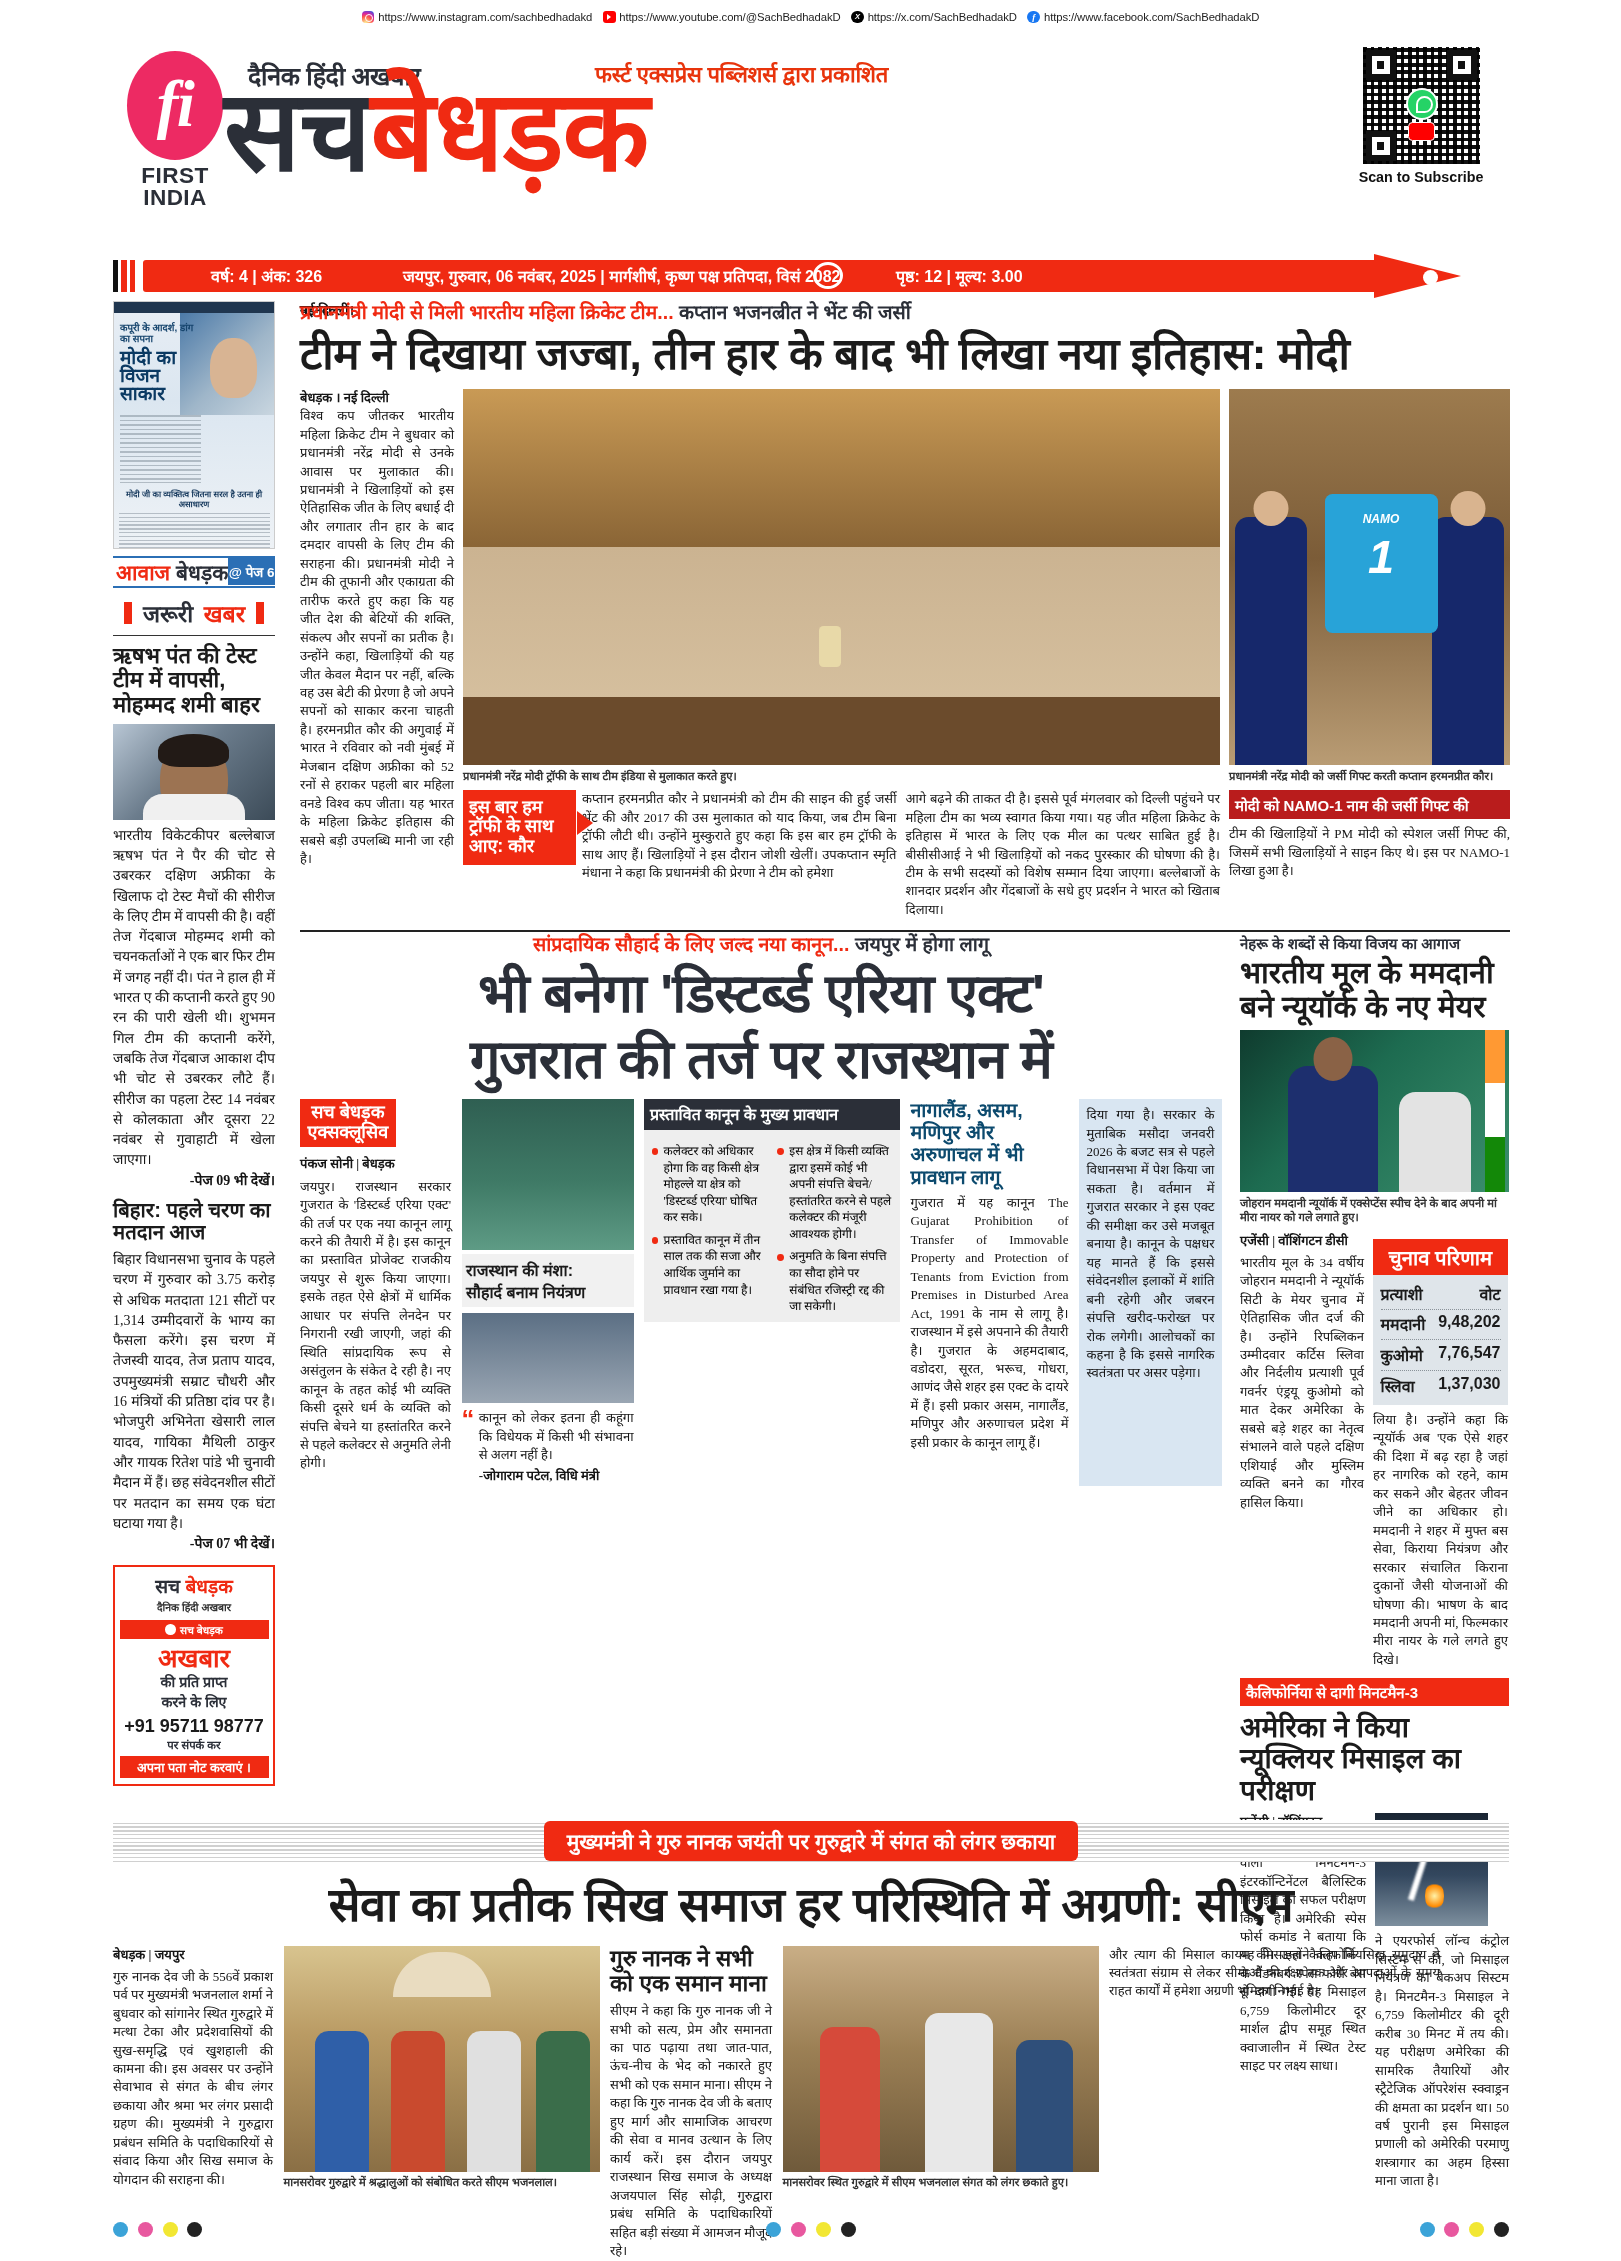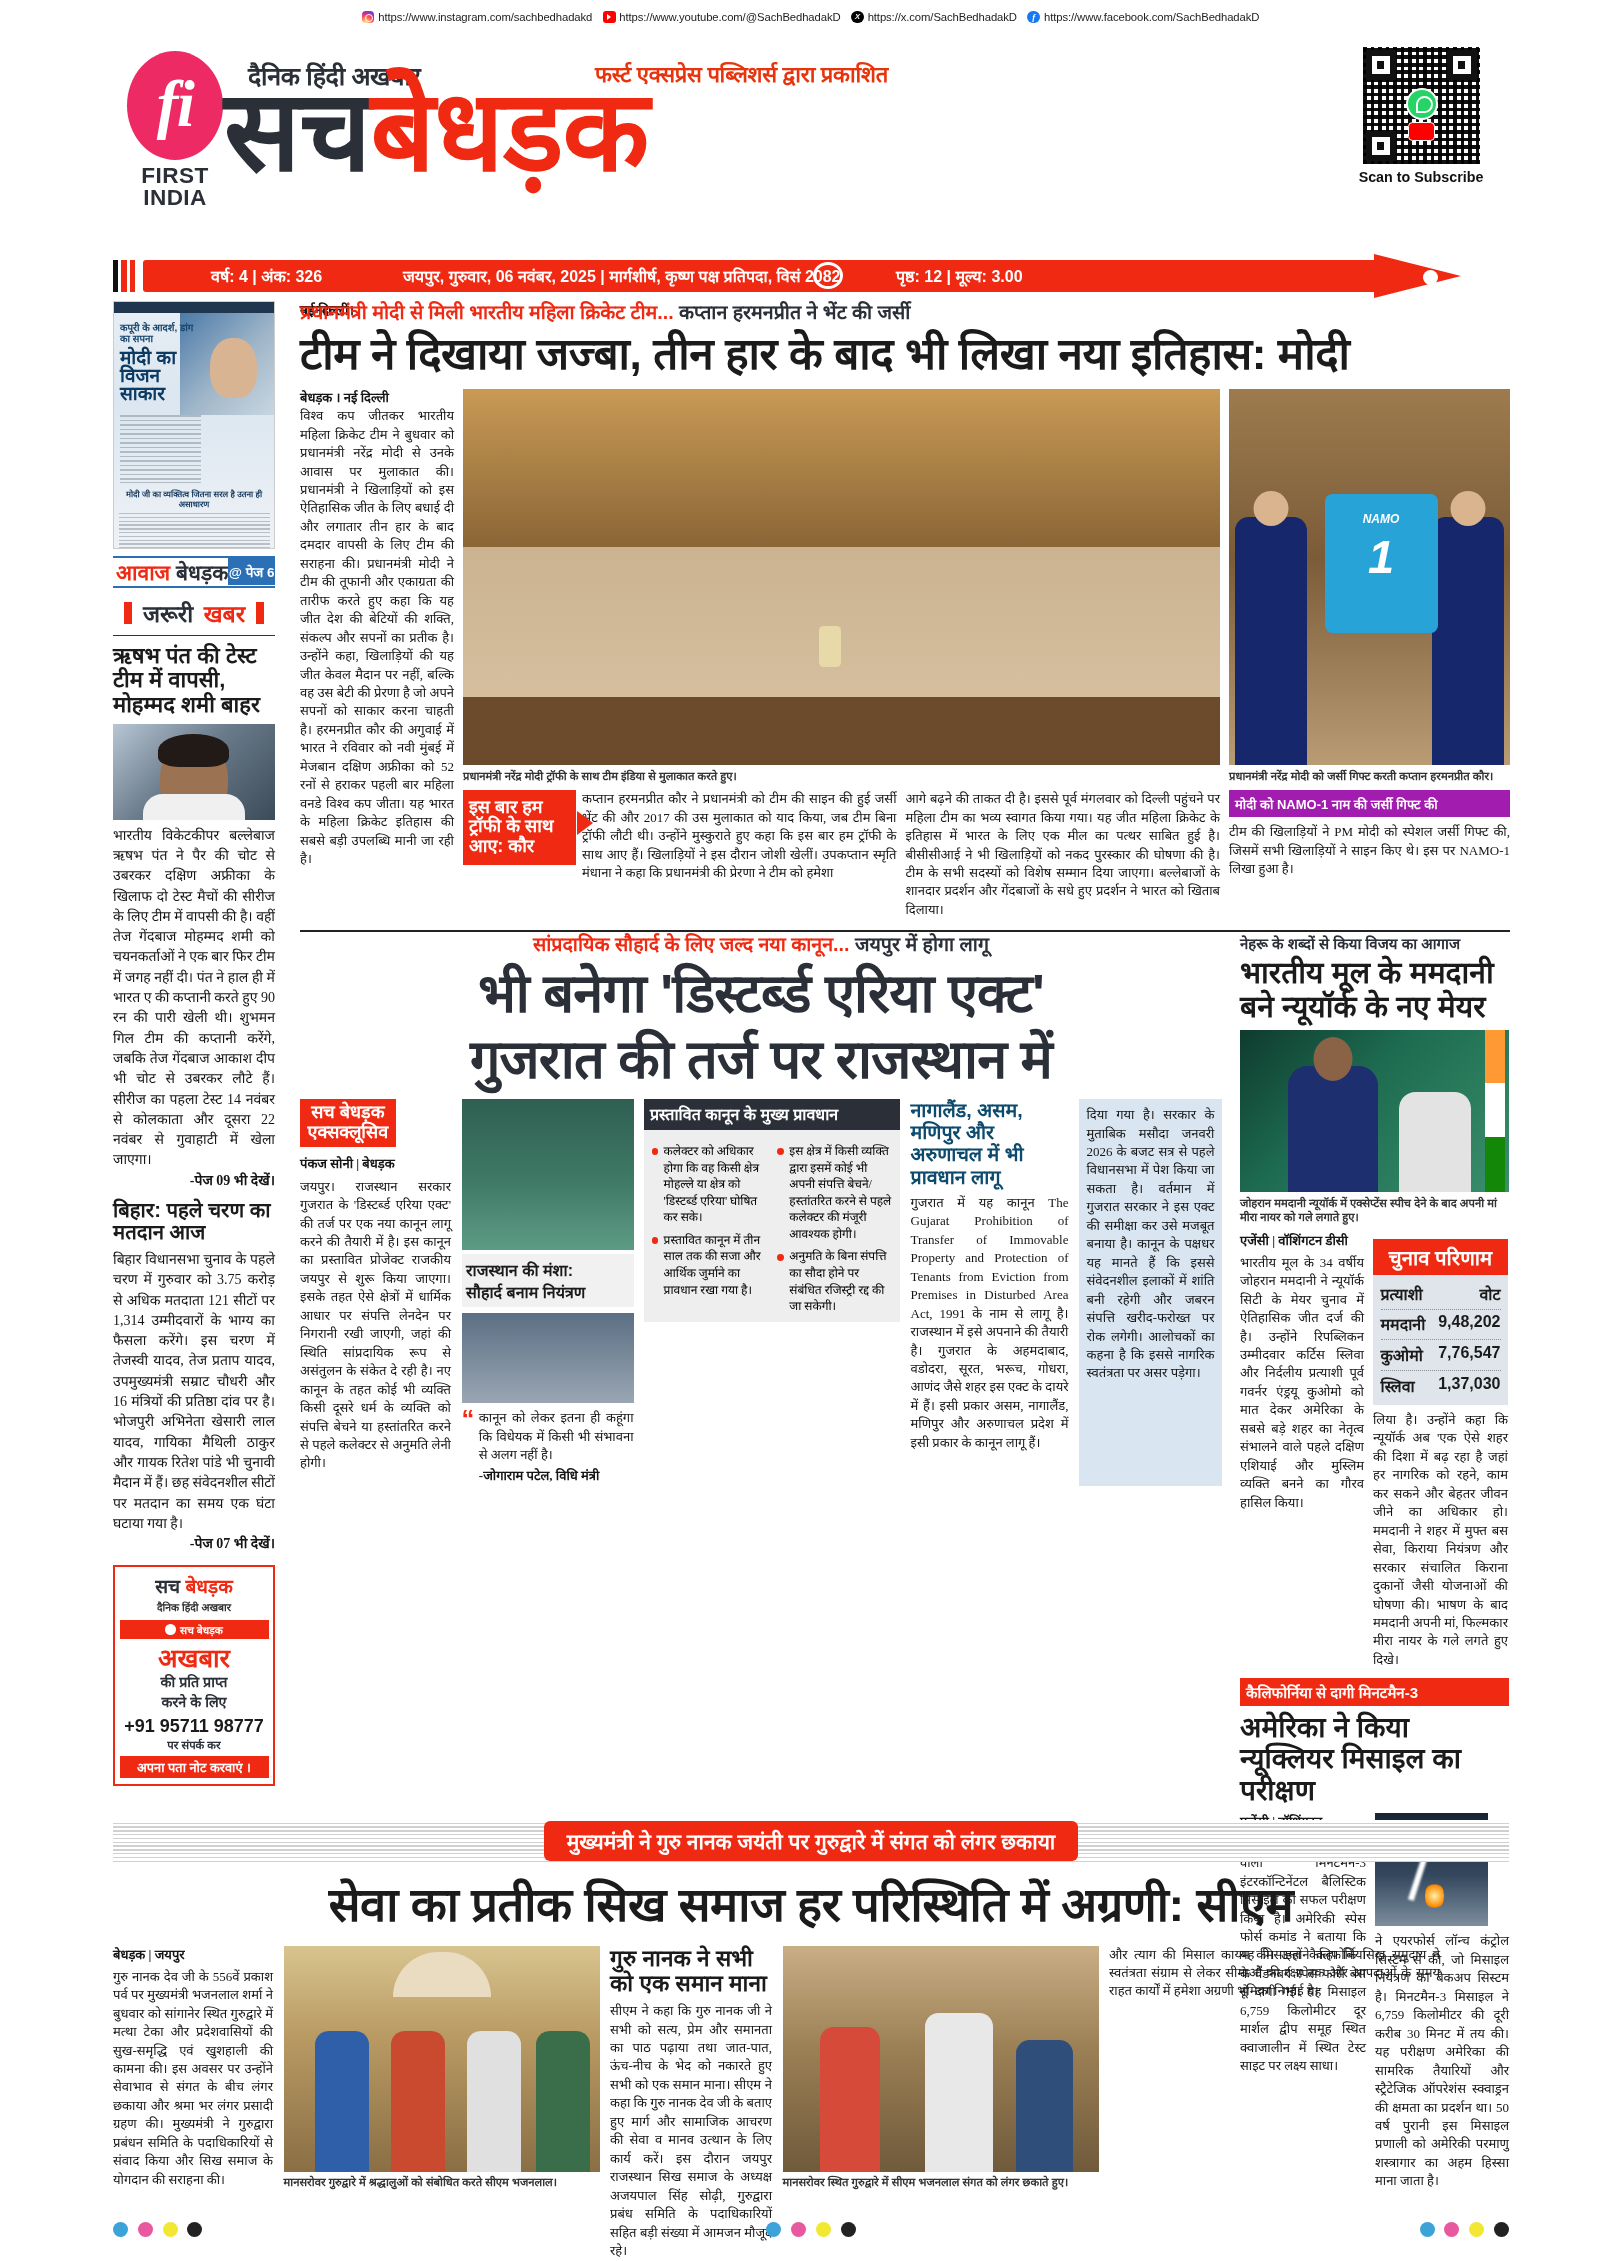--- a/index.html
+++ b/index.html
@@ -171,21 +171,21 @@
   .namo-photo .per { position:absolute; bottom:0; width:72px; height:66%; background:#16286b; border-radius:13.5px 13.5px 0 0;}
   .namo-photo .per .hd { position:absolute; left:50%; transform:translateX(-50%); top:-25.6px; width:35px;height:35px;border-radius:50%;background:#d9b48f;}
 
   .quote-box { margin-top:7.5px; display:flex; gap:6px; align-items:flex-start; }
   .quote-red { width:113px; background:#F02A12; color:#fff; font-size:18px; font-weight:800; line-height:1.1;
                padding:7.5px 6px; position:relative;}
   .quote-red::after { content:""; position:absolute; right:-16.6px; top:21px; border-left:16.6px solid #F02A12;
                       border-top:12px solid transparent; border-bottom:12px solid transparent;}
   .quote-text { flex:1; }
 
-  .redbar { background:#a21caf; color:#fff; font-size:13px; font-weight:800; padding:4.5px 6px; margin-top:7.5px;}
+  .redbar { background:#b91c1c; color:#fff; font-size:15px; font-weight:800; padding:4.5px 6px; margin-top:7.5px;}
 
   
   .rule-thick { height:2.3px; background:#222; }
 
   
   .second { position:absolute; left:187px; top:632px; width:922px; }
   .sec-head { font-size:54px; font-weight:800; color:#2b2f38; line-height:1.08; text-align:center; margin-top:7.5px; letter-spacing:-0.8px;}
   .sec-sub { font-size:19px; font-weight:800; color:#2b2f38; margin-top:10.5px; display:flex; align-items:center; gap:6px;}
   .sec-sub .sq { width:12px; height:12px; background:#F02A12; flex:0 0 auto;}
 
@@ -384,21 +384,21 @@
         <div class="ad-sm">करने के लिए</div>
         <div class="ad-phone">+91 95711 98777</div>
         <div class="ad-note">पर संपर्क कर</div>
         <div class="ad-note2">अपना पता नोट करवाएं ।</div>
       </div>
     </div>
 
     <div class="lead">
       <div class="kicker">
         <span class="rd">प्रधानमंत्री मोदी से मिली भारतीय महिला क्रिकेट टीम...</span>
-        <span>कप्तान हरमनप्रीत ने भेंट की जर्सी</span>
+        <span>कप्तान भजनल्रीत ने भेंट की जर्सी</span>
       </div>
       <div class="lead-head">टीम ने दिखाया जज्बा, तीन हार के बाद भी लिखा नया इतिहास: मोदी</div>
 
       <div class="lead-grid">
 
         <div class="lead-col1">
           <div class="body-txt">
             <span class="lead-b">बेधड़क । नई दिल्ली</span><br>
             <span>विश्व कप जीतकर भारतीय महिला क्रिकेट टीम ने बुधवार को प्रधानमंत्री नरेंद्र मोदी से उनके आवास पर मुलाकात की। प्रधानमंत्री ने खिलाड़ियों को इस ऐतिहासिक जीत के लिए बधाई दी और लगातार तीन हार के बाद दमदार वापसी के लिए टीम की सराहना की। प्रधानमंत्री मोदी ने टीम की तूफानी और एकाग्रता की तारीफ करते हुए कहा कि यह जीत देश की बेटियों की शक्ति, संकल्प और सपनों का प्रतीक है। उन्होंने कहा, खिलाड़ियों की यह जीत केवल मैदान पर नहीं, बल्कि वह उस बेटी की प्रेरणा है जो अपने सपनों को साकार करना चाहती है। हरमनप्रीत कौर की अगुवाई में भारत ने रविवार को नवी मुंबई में मेजबान दक्षिण अफ्रीका को 52 रनों से हराकर पहली बार महिला वनडे विश्व कप जीता। यह भारत के महिला क्रिकेट इतिहास की सबसे बड़ी उपलब्धि मानी जा रही है।</span>
           </div>

